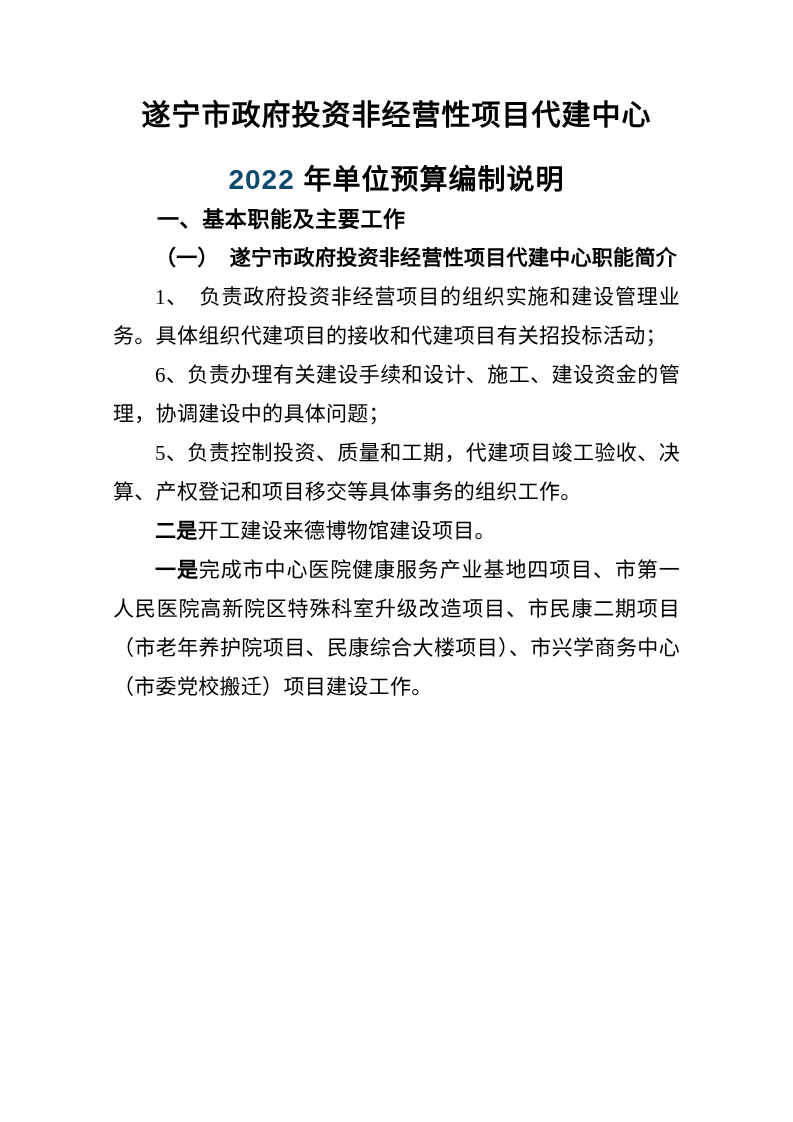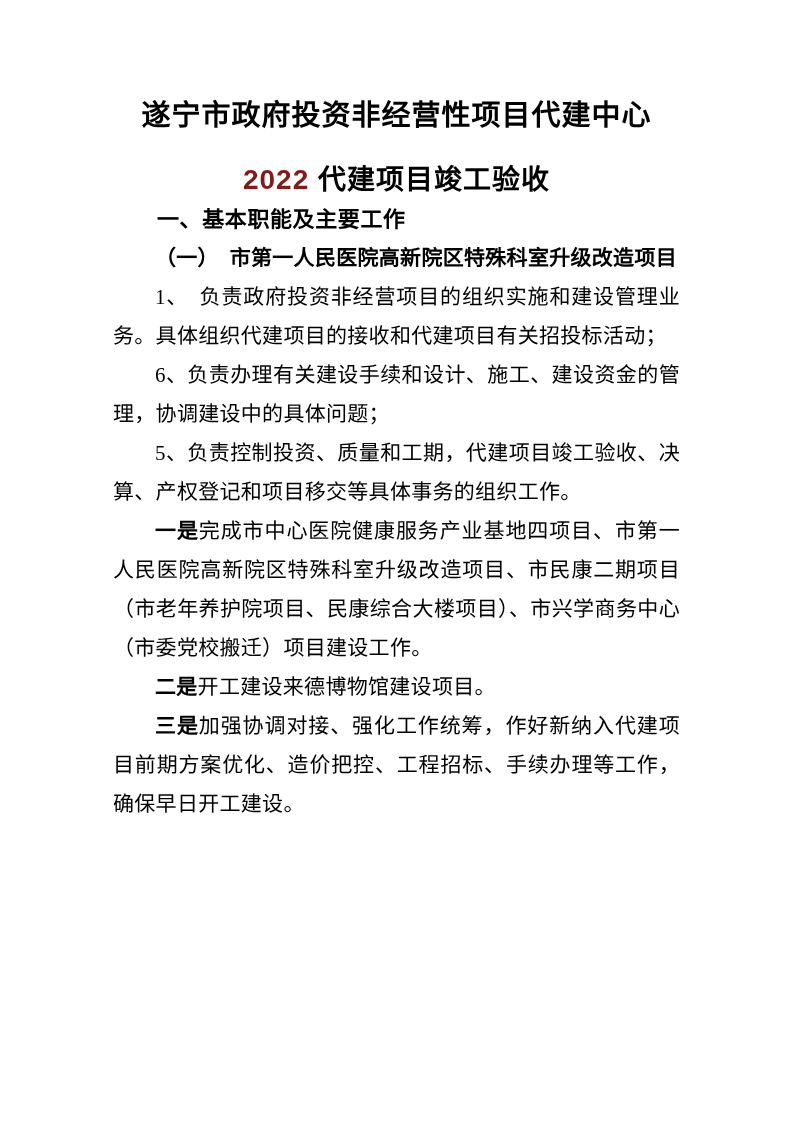--- a/index.html
+++ b/index.html
@@ -68,35 +68,34 @@
     font-weight: bold;
   }
 </style>
 </head>
 <body>
 
 <div class="page">
 
   <h1 class="doc-title">遂宁市政府投资非经营性项目代建中心</h1>
 
-  <h2 class="doc-subtitle"><span class="year" style="color: #7f1d1d;">2022</span><span> 代建项目竣工验收</span></h2>
+  <h2 class="doc-subtitle"><span class="year" style="color: #0c4a6e;">2022</span><span> 年单位预算编制说明</span></h2>
 
   <div class="doc-body">
 
     <p class="h-main">一、基本职能及主要工作</p>
 
-    <p class="h-sub">（一）　市第一人民医院高新院区特殊科室升级改造项目</p>
+    <p class="h-sub">（一）　遂宁市政府投资非经营性项目代建中心职能简介</p>
 
     <p>1、　负责政府投资非经营项目的组织实施和建设管理业务。具体组织代建项目的接收和代建项目有关招投标活动；</p>
 
     <p>6、负责办理有关建设手续和设计、施工、建设资金的管理，协调建设中的具体问题；</p>
 
     <p>5、负责控制投资、质量和工期，代建项目竣工验收、决算、产权登记和项目移交等具体事务的组织工作。</p>
 
 
+    <p><span class="lead">二是</span><span>开工建设来德博物馆建设项目。</span></p>
+
     <p><span class="lead">一是</span><span>完成市中心医院健康服务产业基地四项目、市第一人民医院高新院区特殊科室升级改造项目、市民康二期项目（市老年养护院项目、民康综合大楼项目）、市兴学商务中心（市委党校搬迁）项目建设工作。</span></p>
 
-    <p><span class="lead">二是</span><span>开工建设来德博物馆建设项目。</span></p>
-
-    <p><span class="lead">三是</span><span>加强协调对接、强化工作统筹，作好新纳入代建项目前期方案优化、造价把控、工程招标、手续办理等工作，确保早日开工建设。</span></p>
 
   </div>
 </div>
 
 </body></html>

